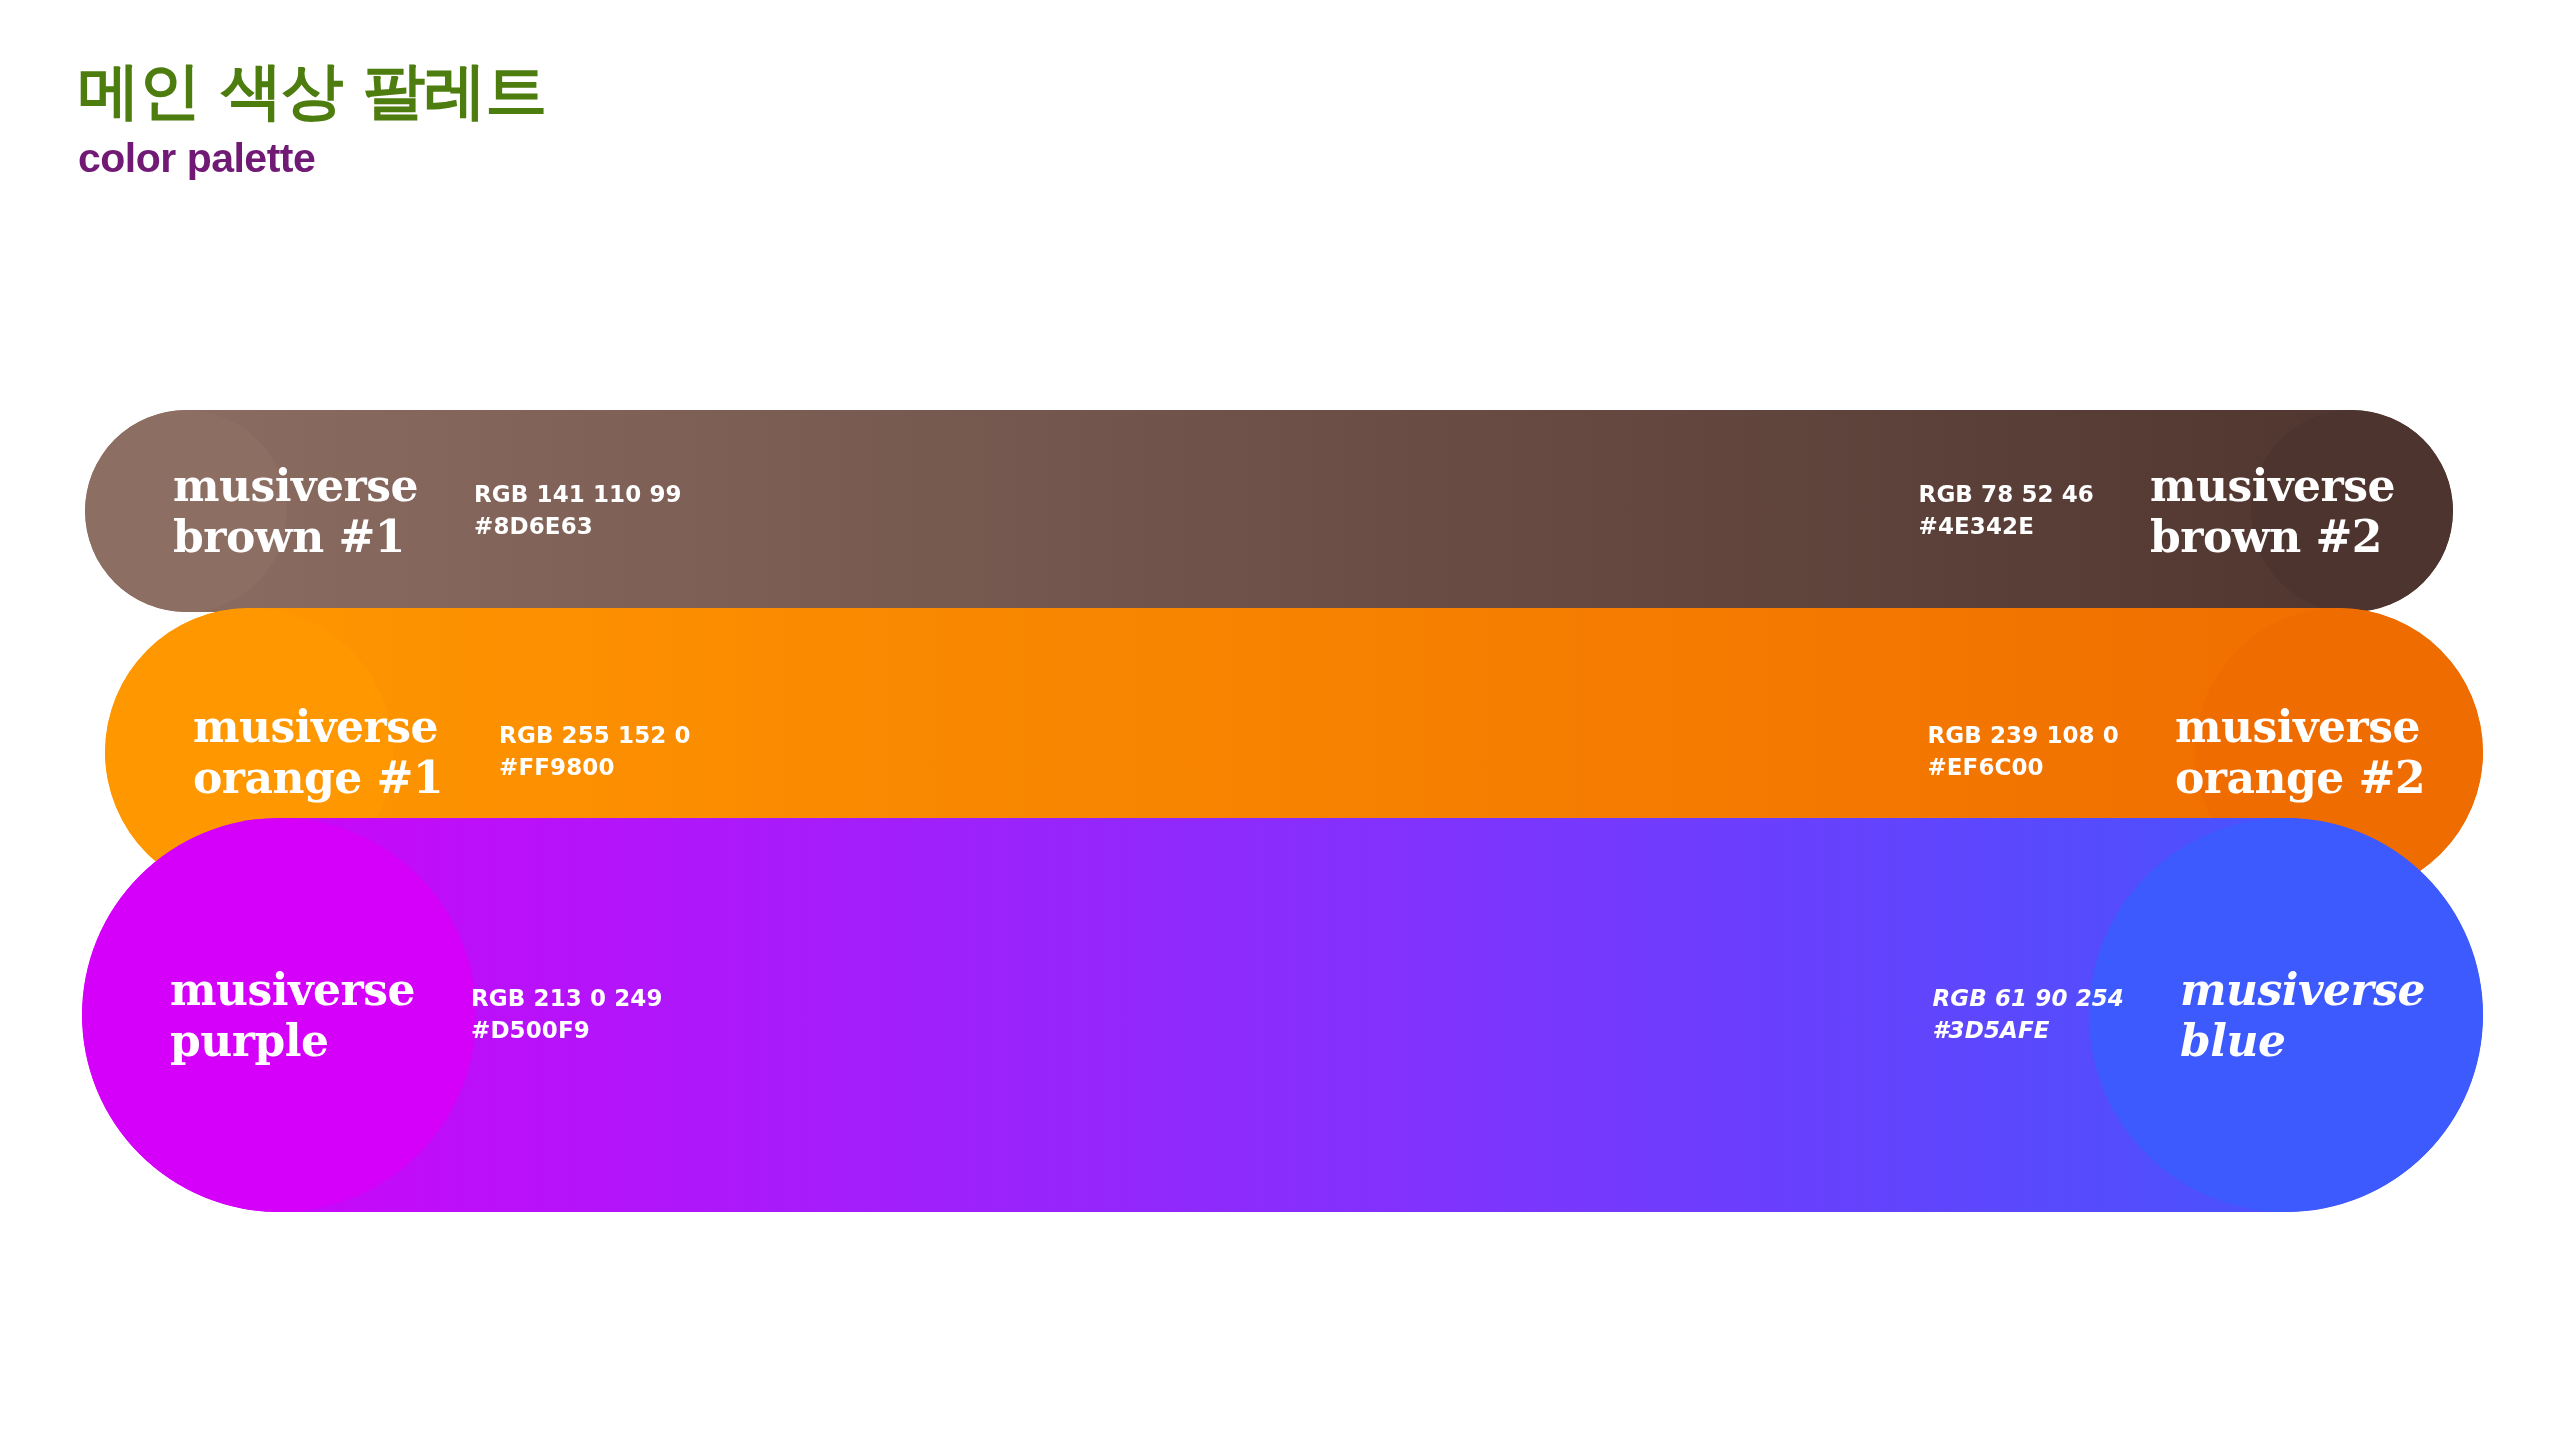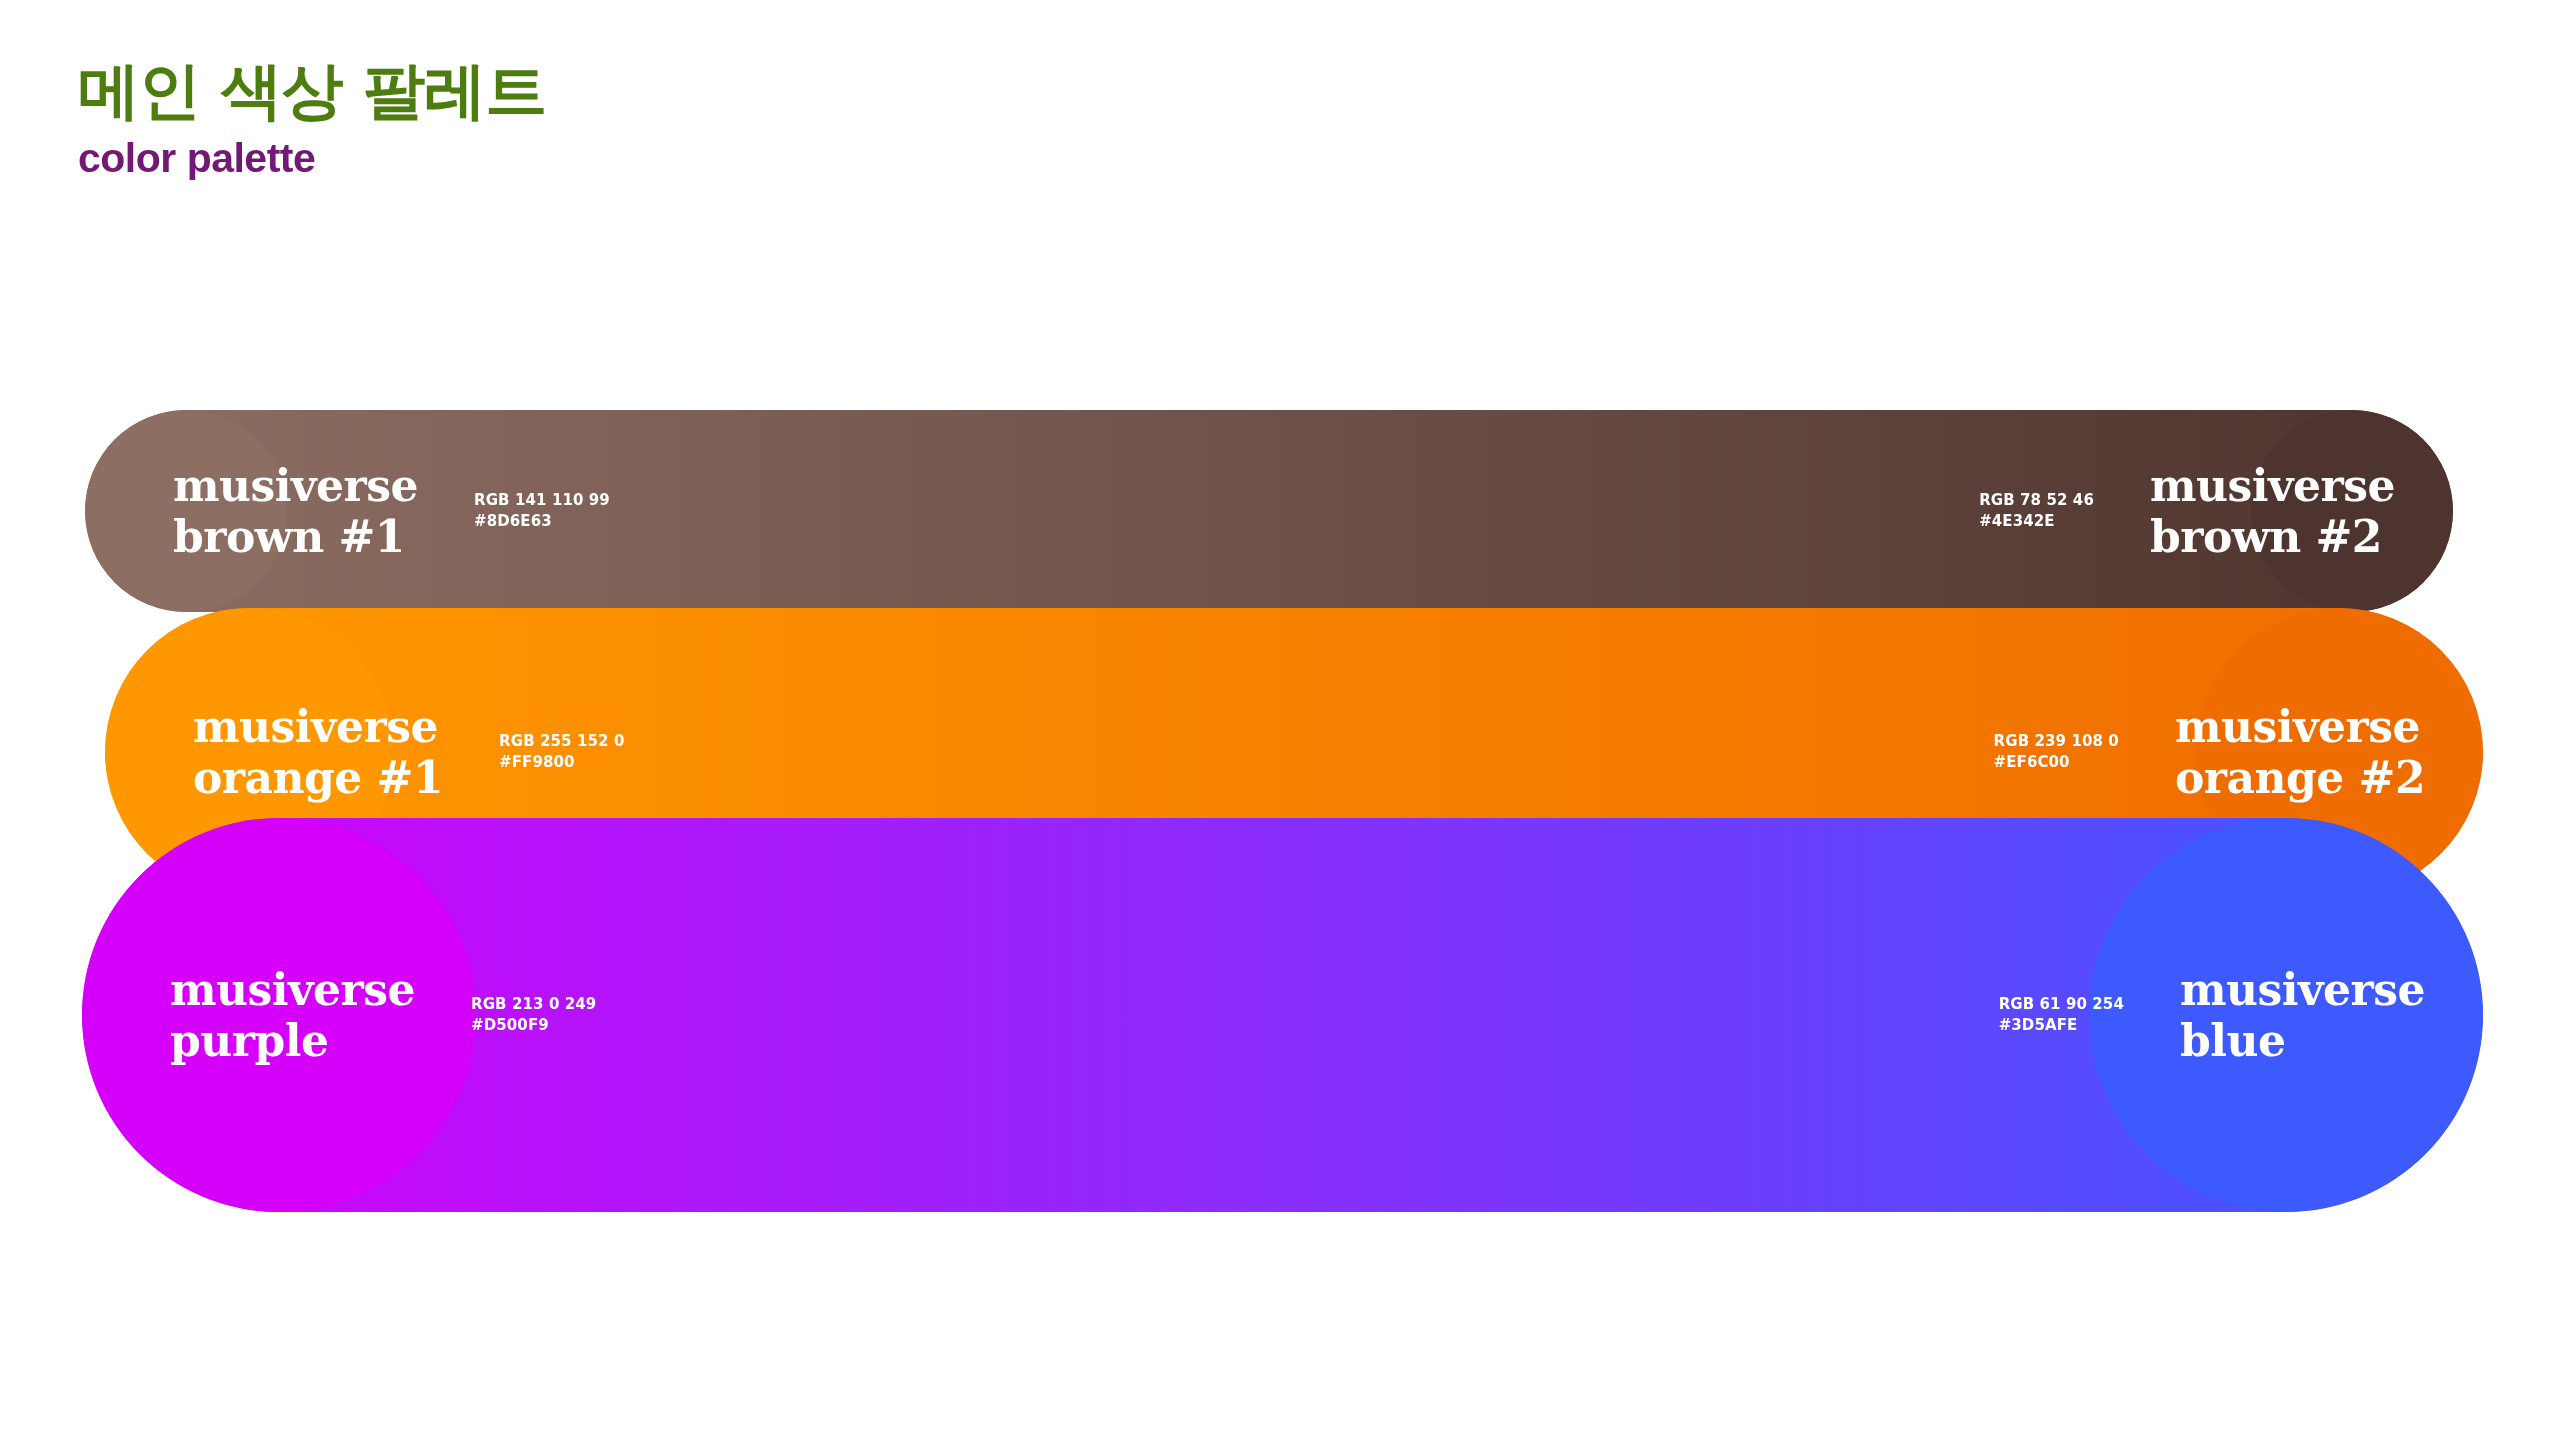--- a/index.html
+++ b/index.html
@@ -100,21 +100,21 @@
     font-weight: 700;
     font-size: 46px;
     line-height: 1.16;
     color: #ffffff;
     white-space: pre-line;
     letter-spacing: -0.5px;
   }
   .swatch-codes {
     font-family: "DejaVu Sans", sans-serif;
     font-weight: 700;
-    font-size: 15px;
+    font-size: 23px;
     line-height: 1.38;
     color: #ffffff;
     white-space: pre-line;
     letter-spacing: 0.1px;
   }
   .side.left  .swatch-codes { margin-left: 44px; }
   .side.right .swatch-codes { margin-right: 44px; }
 
   
   #bar-brown  { left: 85px;  top: 410px;  width: 2368px; height: 202px; }
@@ -128,21 +128,21 @@
   #bar-brown  .swatch-name { font-size: 44px; }
   #bar-brown  .side.left   { padding-left: 88px; }
   #bar-brown  .side.right  { padding-right: 58px; }
 
   #bar-orange .swatch-name { font-size: 44px; }
   #bar-orange .side.left   { padding-left: 88px; }
   #bar-orange .side.right  { padding-right: 58px; }
 
   #bar-purple .swatch-name { font-size: 44px; }
   #bar-purple .side.left   { padding-left: 88px; }
-  #bar-purple .side.right  { padding-right: 58px; }
+  #bar-purple .side.right  { padding-right: 58px; font-style: italic; }
 </style>
 </head>
 <body style="background: rgb(255, 255, 255);">
 
 <div id="header">
   <h1 id="page-title">메인 색상 팔레트</h1>
   <h2 id="page-subtitle">color palette</h2>
 </div>
 
 <div id="palette">

